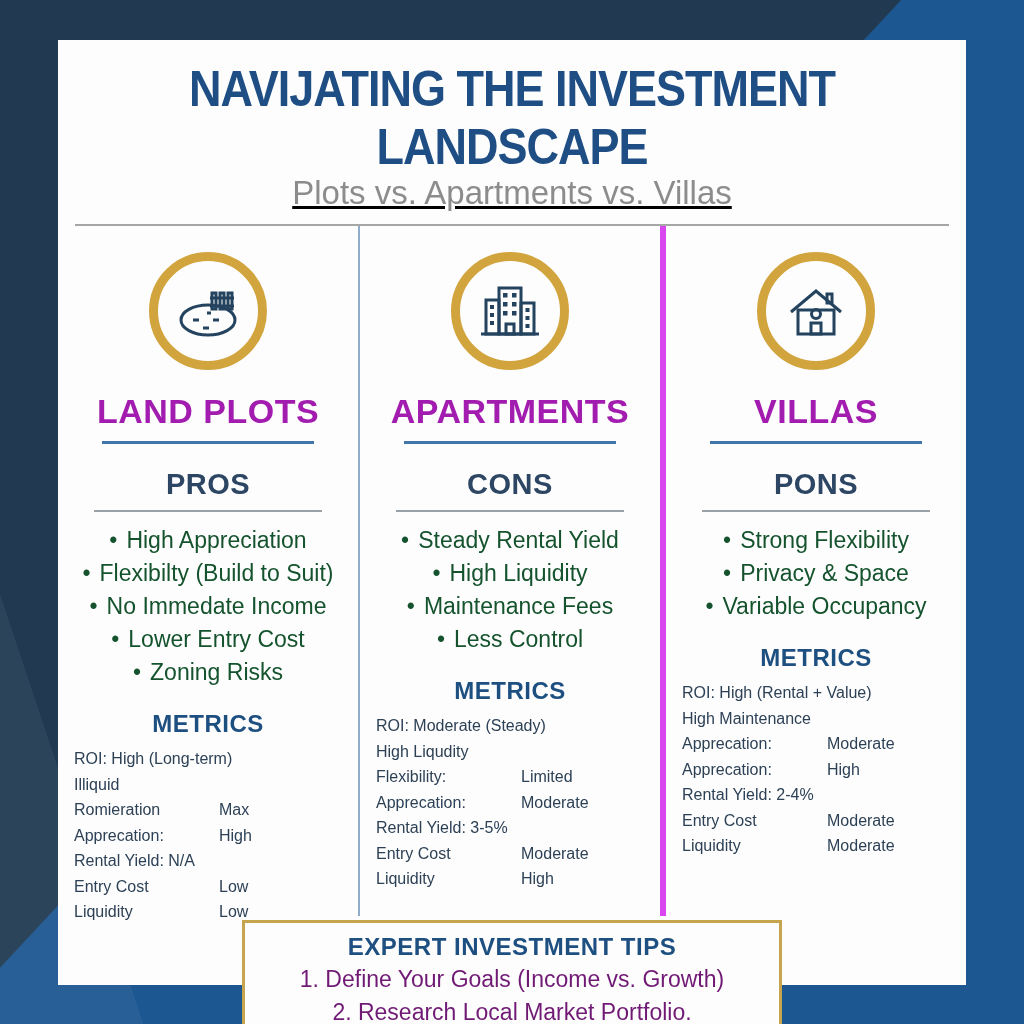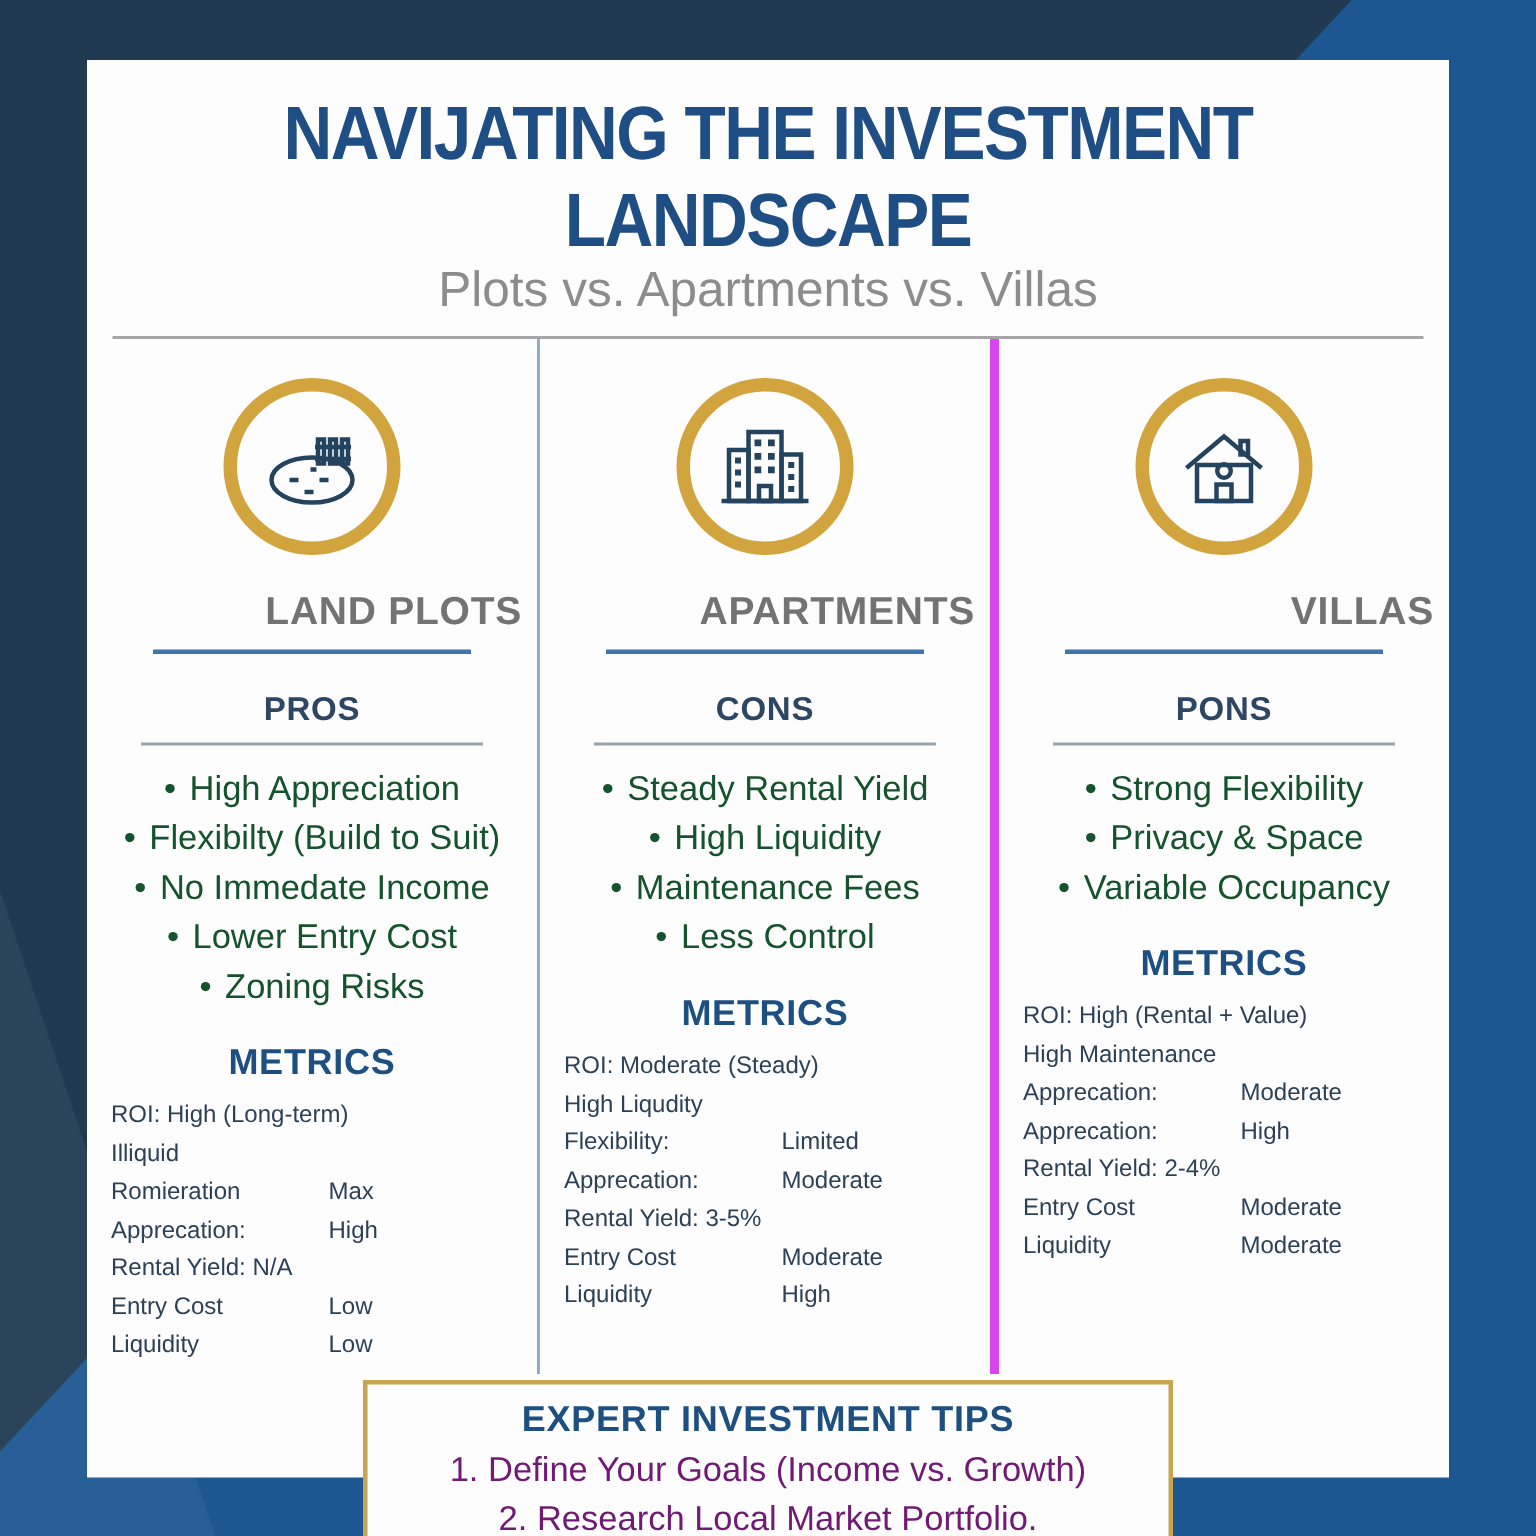--- a/index.html
+++ b/index.html
@@ -13,38 +13,38 @@
     clip-path:polygon(88% 0,100% 0,100% 100%,0 100%,0 94.5%);
   }
   .bg-facet{
     position:absolute;inset:0;background:rgba(255,255,255,0.05);
     clip-path:polygon(0 58%,14% 100%,0 100%);
   }
   .card{
     position:absolute;left:58px;top:40px;width:908px;height:945px;
     background:#fdfdfd;box-sizing:border-box;
   }
-  .header{text-align:center;padding-top:20px;}
+  .header{text-align:center;padding-top:20px;text-decoration:underline;}
   .title{
     display:inline-block;color:#1e4e84;font-weight:800;font-size:45px;
     letter-spacing:-1px;transform:scaleY(1.12);margin:6px 0 0;
   }
   .subtitle{color:#8c8c8c;font-size:33px;margin-top:4px;font-weight:500;}
   .header-rule{width:874px;border:none;border-top:2px solid #a6a6a6;margin:12px auto 0;}
   .columns{display:flex;height:690px;}
   .col{flex:1;box-sizing:border-box;padding:0 10px;text-align:center;}
   .col.mid{border-left:2px solid #8fadca;border-right:6px solid #d946ef;}
   .icon-ring{
     width:118px;height:118px;border-radius:50%;border:9px solid #d2a43e;
     margin:26px auto 0;display:flex;align-items:center;justify-content:center;
     box-sizing:border-box;background:#fdfdfd;
   }
-  .col-name{color:#737373;font-weight:800;font-size:26px;margin-top:22px;letter-spacing:0.5px;text-align:right;}
+  .col-name{color:#a21caf;font-weight:800;font-size:34px;margin-top:22px;letter-spacing:0.5px;}
   .name-rule{width:212px;height:3px;background:#4076ab;margin:10px auto 0;}
-  .section-name{color:#2c4663;font-weight:800;font-size:22px;margin-top:24px;letter-spacing:0.5px;}
+  .section-name{color:#2c4663;font-weight:800;font-size:29px;margin-top:24px;letter-spacing:0.5px;}
   .section-rule{width:228px;height:2px;background:#98a1a8;margin:9px auto 12px;}
   .plist{list-style:none;margin:6px 0 0;padding:0;font-size:23px;color:#14532d;}
   .plist li{line-height:32px;margin:1px 0;}
   .bullet{margin-right:9px;}
   .metrics-title{color:#1d4f80;font-weight:800;font-size:24px;margin-top:22px;letter-spacing:0.5px;}
   .metrics{margin-top:8px;padding-left:6px;}
   .metric-row{display:flex;text-align:left;font-size:16px;line-height:25.5px;color:#2d4156;}
   .metric-label{white-space:pre;min-width:145px;}
   .metric-value{white-space:pre;}
   .tips{

